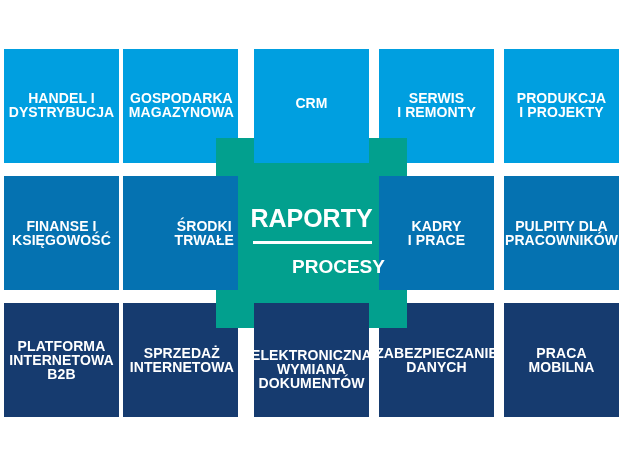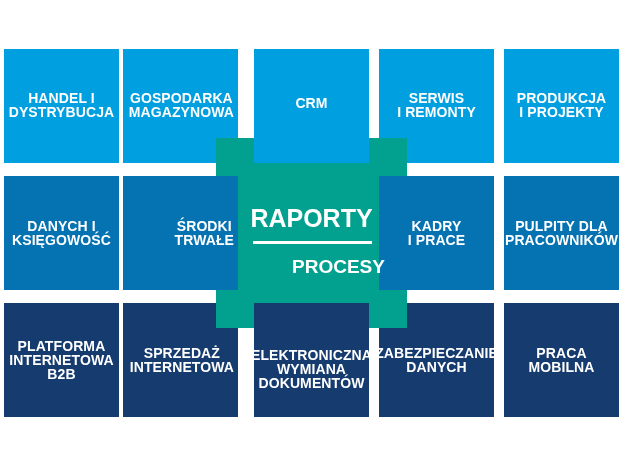--- a/index.html
+++ b/index.html
@@ -48,21 +48,21 @@
   <div class="tile r1 c4">
       <span>SERWIS
 I REMONTY</span>
     </div>
   <div class="tile r1 c5">
       <span>PRODUKCJA
 I PROJEKTY</span>
     </div>
 
   <div class="tile r2 c1">
-      <span>DANYCH I
+      <span>FINANSE I
 KSIĘGOWOŚĆ</span>
     </div>
   <div class="tile r2 c2">
       <span>ŚRODKI
 TRWAŁE</span>
     </div>
   <div class="tile r2 c4">
       <span>KADRY
 I PRACE</span>
     </div>

